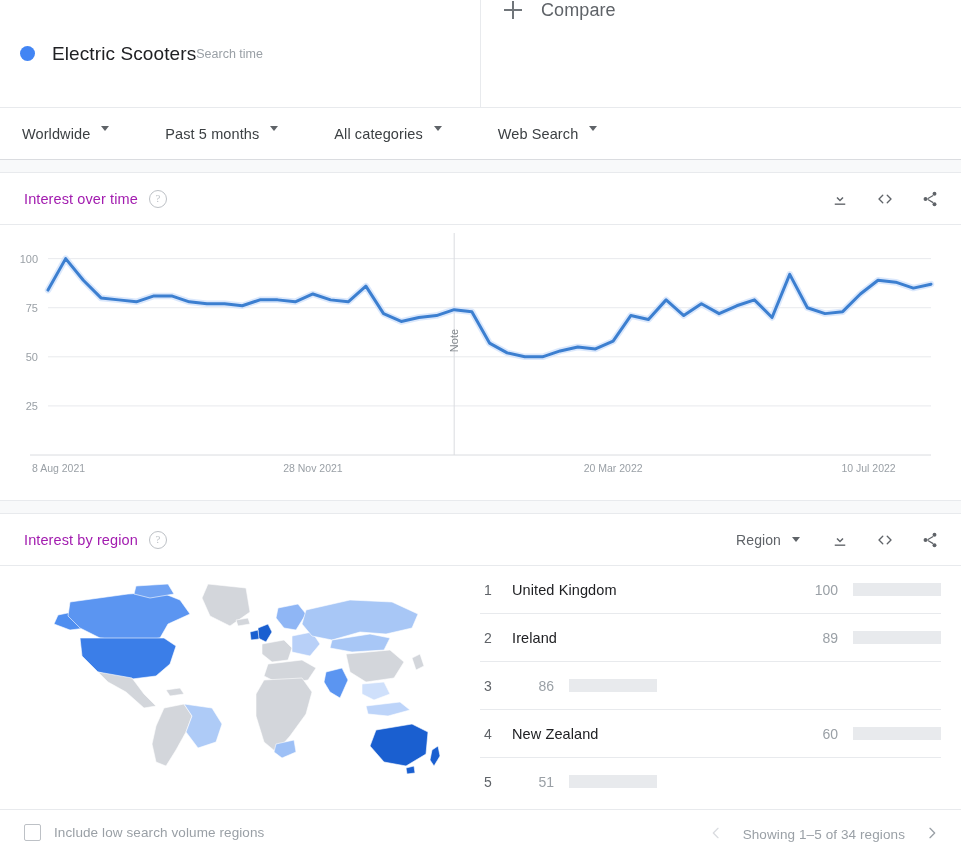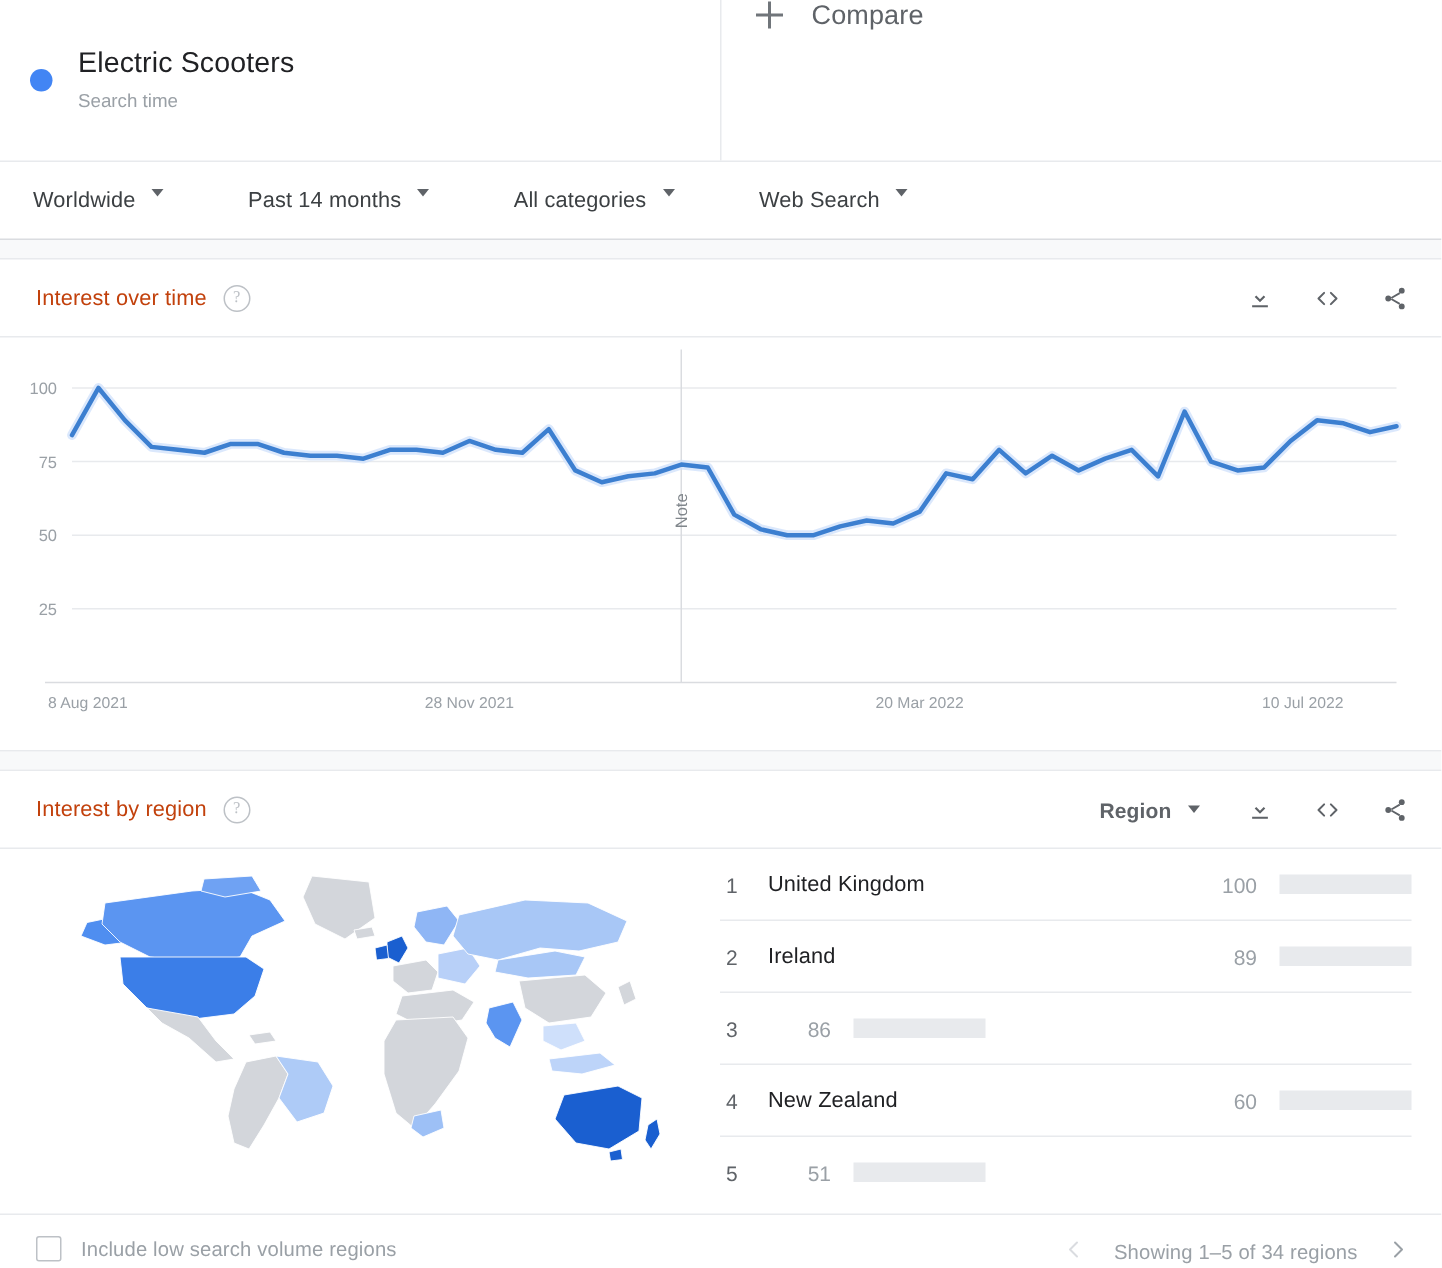--- a/index.html
+++ b/index.html
@@ -38,21 +38,21 @@
     padding-left: 20px;
   }
   .term-dot {
     width: 15px;
     height: 15px;
     border-radius: 50%;
     background: #4285f4;
     margin-right: 17px;
     flex: none;
   }
-  .term-texts { display: flex; flex-direction: column; }
+  .term-texts { display: flex; flex-direction: row; }
   .term-title {
     font-size: 19px;
     line-height: 24px;
     color: #202124;
     letter-spacing: .1px;
   }
   .term-sub {
     font-size: 12.5px;
     line-height: 18px;
     color: #9aa0a6;
@@ -124,21 +124,21 @@
   .card-header {
     display: flex;
     align-items: center;
     height: 52px;
     padding: 0 20px 0 24px;
     border-bottom: 1px solid #e8eaed;
     box-sizing: border-box;
   }
   .card-title {
     font-size: 14.5px;
-    color: #c2410c;
+    color: #a21caf;
     letter-spacing: .1px;
     text-align: right;
   }
   .help-icon {
     width: 16px; height: 16px;
     border: 1.3px solid #bdc1c6;
     border-radius: 50%;
     margin-left: 11px;
     color: #bdc1c6;
     font-size: 11px;
@@ -158,21 +158,21 @@
     align-items: center;
     justify-content: center;
   }
   .icon-btn svg { display: block; }
   .region-select {
     display: flex;
     align-items: center;
     cursor: pointer;
     margin-right: 6px;
   }
-  .region-select .filter-label { font-size: 14px; color: #5f6368; font-weight: bold; }
+  .region-select .filter-label { font-size: 14px; color: #5f6368; }
 
   
   .chart-body {
     position: relative;
     height: 275px;
     padding: 0;
   }
   .chart-svg { display: block; }
 
   
@@ -290,21 +290,21 @@
       <span class="compare-label">Compare</span>
     </div>
   </div>
 
   <div class="filter-bar">
     <div class="filter">
       <span class="filter-label">Worldwide</span>
       <span class="caret"></span>
     </div>
     <div class="filter">
-      <span class="filter-label">Past 14 months</span>
+      <span class="filter-label">Past 5 months</span>
       <span class="caret"></span>
     </div>
     <div class="filter">
       <span class="filter-label">All categories</span>
       <span class="caret"></span>
     </div>
     <div class="filter">
       <span class="filter-label">Web Search</span>
       <span class="caret"></span>
     </div>

